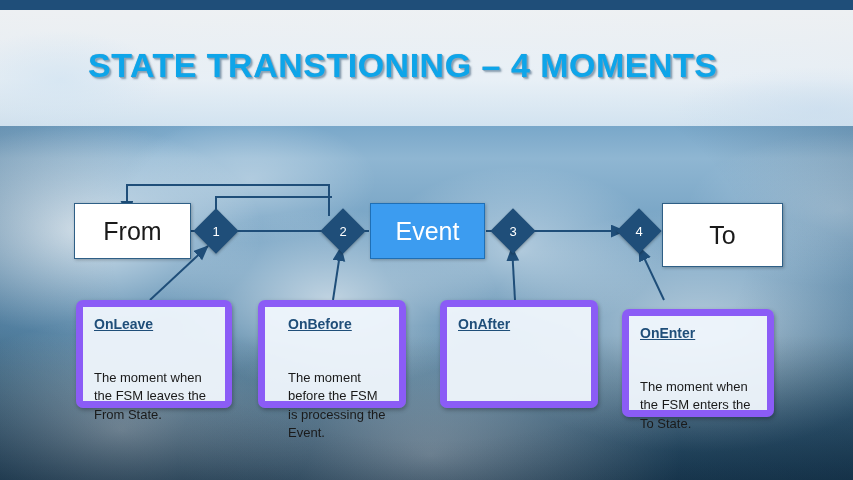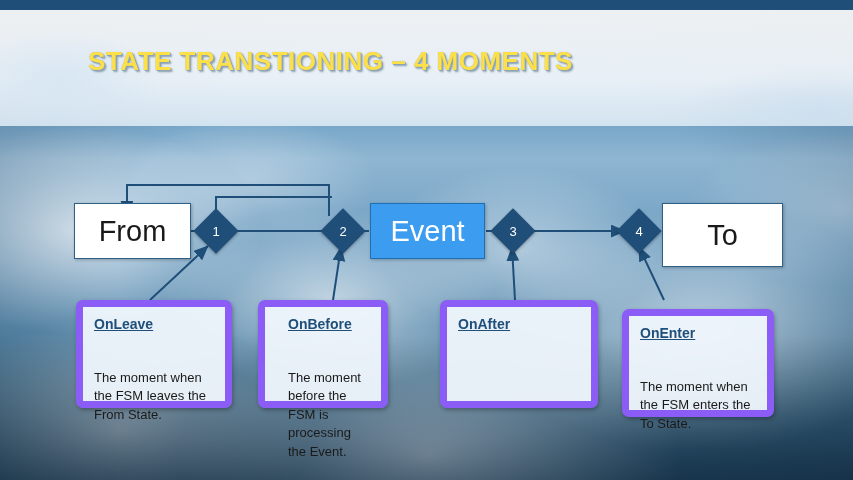--- a/index.html
+++ b/index.html
@@ -66,41 +66,41 @@
     position: absolute;
     left: 0; top: 10px; width: 853px; height: 116px;
     background:
       radial-gradient(ellipse 150px 70px at 60px 70px, rgba(210,228,242,0.75), rgba(255,255,255,0) 70%),
       radial-gradient(ellipse 200px 60px at 820px 100px, rgba(200,220,238,0.6), rgba(255,255,255,0) 72%);
     pointer-events: none;
   }
   .slide-title {
     position: absolute;
     left: 88px; top: 46px;
-    font-size: 26px;
+    font-size: 34px;
     font-weight: bold;
     letter-spacing: 0.5px;
-    color: #fde047;
+    color: #0ea5e9;
     text-shadow:
       1px 1px 0 #8aa4b8,
       2px 2px 2px rgba(60,90,115,0.55),
       0 0 1px #97afc2;
     white-space: nowrap;
   }
 
   
   .node {
     position: absolute;
     box-sizing: border-box;
     border: 1px solid #2e5f86;
     background: #ffffff;
     display: flex;
     align-items: center;
     justify-content: center;
-    font-size: 29px;
+    font-size: 25px;
     color: #1a1a1a;
     box-shadow: 1px 1px 3px rgba(0,0,0,0.25);
   }
   #node-from { left: 74px; top: 203px; width: 117px; height: 56px; }
   #node-event {
     left: 370px; top: 203px; width: 115px; height: 56px;
     background: #3c9cf0;
     border: 1px solid #1f6fb5;
     color: #ffffff;
   }
@@ -135,21 +135,21 @@
   .callout {
     position: absolute;
     box-sizing: border-box;
     background: rgba(239,246,252,0.95);
     border: 7px solid #8b5cf6;
     border-radius: 7px;
     box-shadow: 1px 2px 4px rgba(0,0,0,0.3);
     padding: 9px 11px 10px 11px;
   }
   #callout-1 { left: 76px; top: 300px; width: 156px; height: 108px; }
-  #callout-2 { left: 258px; top: 300px; width: 130px; height: 108px; padding-left: 23px; }
+  #callout-2 { left: 258px; top: 300px; width: 148px; height: 108px; padding-left: 23px; }
   #callout-3 { left: 440px; top: 300px; width: 158px; height: 108px; }
   #callout-4 { left: 622px; top: 309px; width: 152px; height: 108px; }
 
   .callout-title {
     font-size: 14px;
     font-weight: bold;
     color: #1f4e79;
     text-decoration: underline;
     margin-bottom: 3px;
   }

